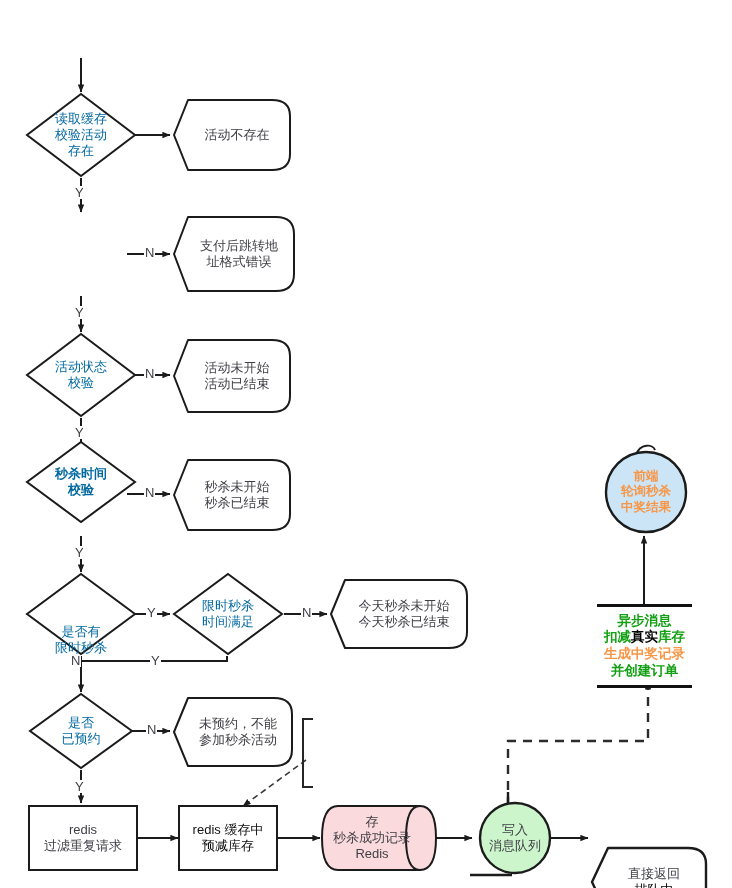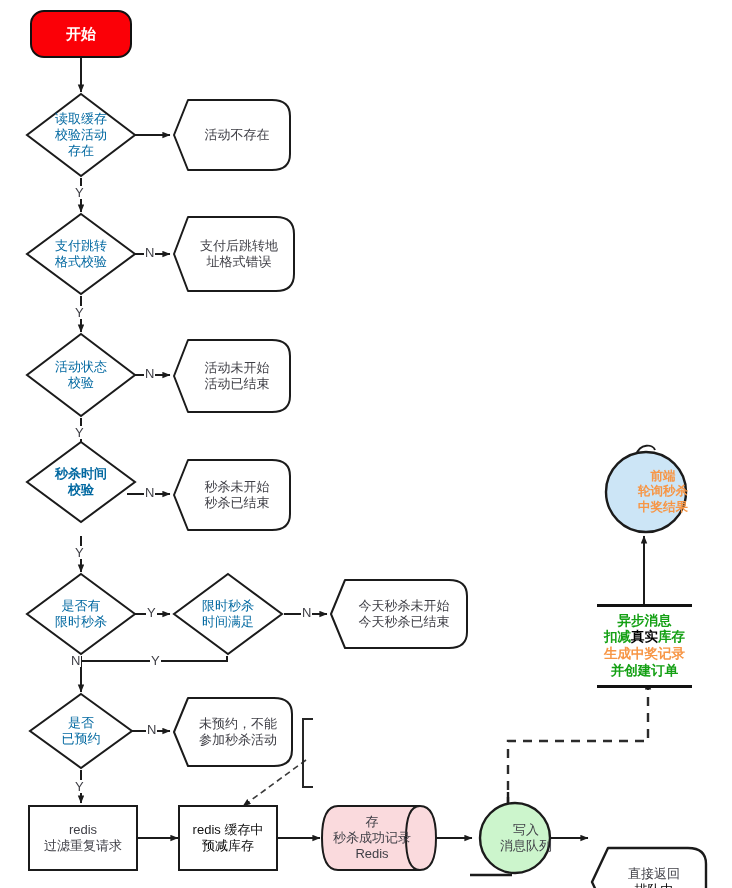--- a/index.html
+++ b/index.html
@@ -38,21 +38,21 @@
   .cyl{position:absolute;}
   .cyl .cshape{position:absolute;left:0;top:0;width:100%;height:100%;}
   .cyl .ctext{position:absolute;left:0;top:0;width:100%;height:100%;
     display:flex;align-items:center;justify-content:center;text-align:center;
     font-size:13px;color:#3f3f46;line-height:1.25;z-index:2;box-sizing:border-box;padding-right:14px;}
 
   
   .circ{position:absolute;}
   .circ .sshape{position:absolute;left:0;top:0;width:100%;height:100%;}
   .circ .stext{position:absolute;left:0;top:0;width:100%;height:100%;
-    display:flex;align-items:center;justify-content:flex-end;text-align:center;
+    display:flex;align-items:center;justify-content:center;text-align:center;
     z-index:2;font-size:13px;line-height:1.22;}
 
   
   .band{position:absolute;border-top:3px solid #111;border-bottom:3px solid #111;
         display:flex;flex-direction:column;align-items:center;justify-content:center;
         font-weight:bold;font-size:13.5px;line-height:1.24;background:#fff;}
 
   
   .note{position:absolute;color:#f79646;font-size:12.5px;line-height:1.3;
         padding-left:10px;box-sizing:border-box;}
@@ -132,23 +132,20 @@
     <g stroke="#3a3a3a" stroke-width="1.6" fill="none" stroke-dasharray="6,4">
       <path d="M306,760 L243,806" marker-end="url(#ah)"></path>
     </g>
 
     <g stroke="#1b1b1b" stroke-width="2.4" fill="none">
       <path d="M470,875 L512,875"></path>
       <path d="M508,792 L508,806"></path>
     </g>
   </svg>
 
-  <div class="node start" style="left:30px;top:10px;width:102px;height:48px;">
-    <span>开始</span>
-  </div>
 
   <div class="node diamond" style="left:25px;top:92px;width:112px;height:86px;">
     <svg class="dshape" viewBox="0 0 112 86" preserveAspectRatio="none">
       <polygon points="56,2 110,43 56,84 2,43" fill="#fff" stroke="#1b1b1b" stroke-width="2"></polygon>
     </svg>
     <div class="dtext">
       <div>读取缓存</div>
       <div>校验活动</div>
       <div>存在</div>
     </div>
@@ -156,29 +153,20 @@
 
   <div class="tape" style="left:172px;top:98px;width:120px;height:74px;">
     <svg class="tshape" viewBox="0 0 120 74" preserveAspectRatio="none">
       <path d="M16,2 L100,2 Q118,2 118,18 L118,56 Q118,72 100,72 L16,72 L2,37 Z" fill="#fff" stroke="#1b1b1b" stroke-width="2" stroke-linejoin="round"></path>
     </svg>
     <div class="ttext">
       <div><span>活动不存在</span></div>
     </div>
   </div>
 
-  <div class="node diamond" style="left:25px;top:212px;width:112px;height:84px;">
-    <svg class="dshape" viewBox="0 0 112 84" preserveAspectRatio="none">
-      <polygon points="56,2 110,42 56,82 2,42" fill="#fff" stroke="#1b1b1b" stroke-width="2"></polygon>
-    </svg>
-    <div class="dtext">
-      <div>支付跳转</div>
-      <div>格式校验</div>
-    </div>
-  </div>
 
   <div class="tape" style="left:172px;top:215px;width:124px;height:78px;">
     <svg class="tshape" viewBox="0 0 124 78" preserveAspectRatio="none">
       <path d="M16,2 L104,2 Q122,2 122,19 L122,59 Q122,76 104,76 L16,76 L2,39 Z" fill="#fff" stroke="#1b1b1b" stroke-width="2" stroke-linejoin="round"></path>
     </svg>
     <div class="ttext">
       <div>
         <div>支付后跳转地</div>
         <div>址格式错误</div>
       </div>
@@ -222,21 +210,21 @@
       <path d="M16,2 L100,2 Q118,2 118,18 L118,56 Q118,72 100,72 L16,72 L2,37 Z" fill="#fff" stroke="#1b1b1b" stroke-width="2" stroke-linejoin="round"></path>
     </svg>
     <div class="ttext">
       <div>
         <div>秒杀未开始</div>
         <div>秒杀已结束</div>
       </div>
     </div>
   </div>
 
-  <div class="node diamond" style="left:25px;top:572px;width:112px;height:84px;">
+  <div class="node diamond" style="left:25px;top:572px;width:112px;height:84px;align-items:flex-end;">
     <svg class="dshape" viewBox="0 0 112 84" preserveAspectRatio="none">
       <polygon points="56,2 110,42 56,82 2,42" fill="#fff" stroke="#1b1b1b" stroke-width="2"></polygon>
     </svg>
     <div class="dtext">
       <div>是否有</div>
       <div>限时秒杀</div>
     </div>
   </div>
 
   <div class="node diamond" style="left:172px;top:572px;width:112px;height:84px;">

